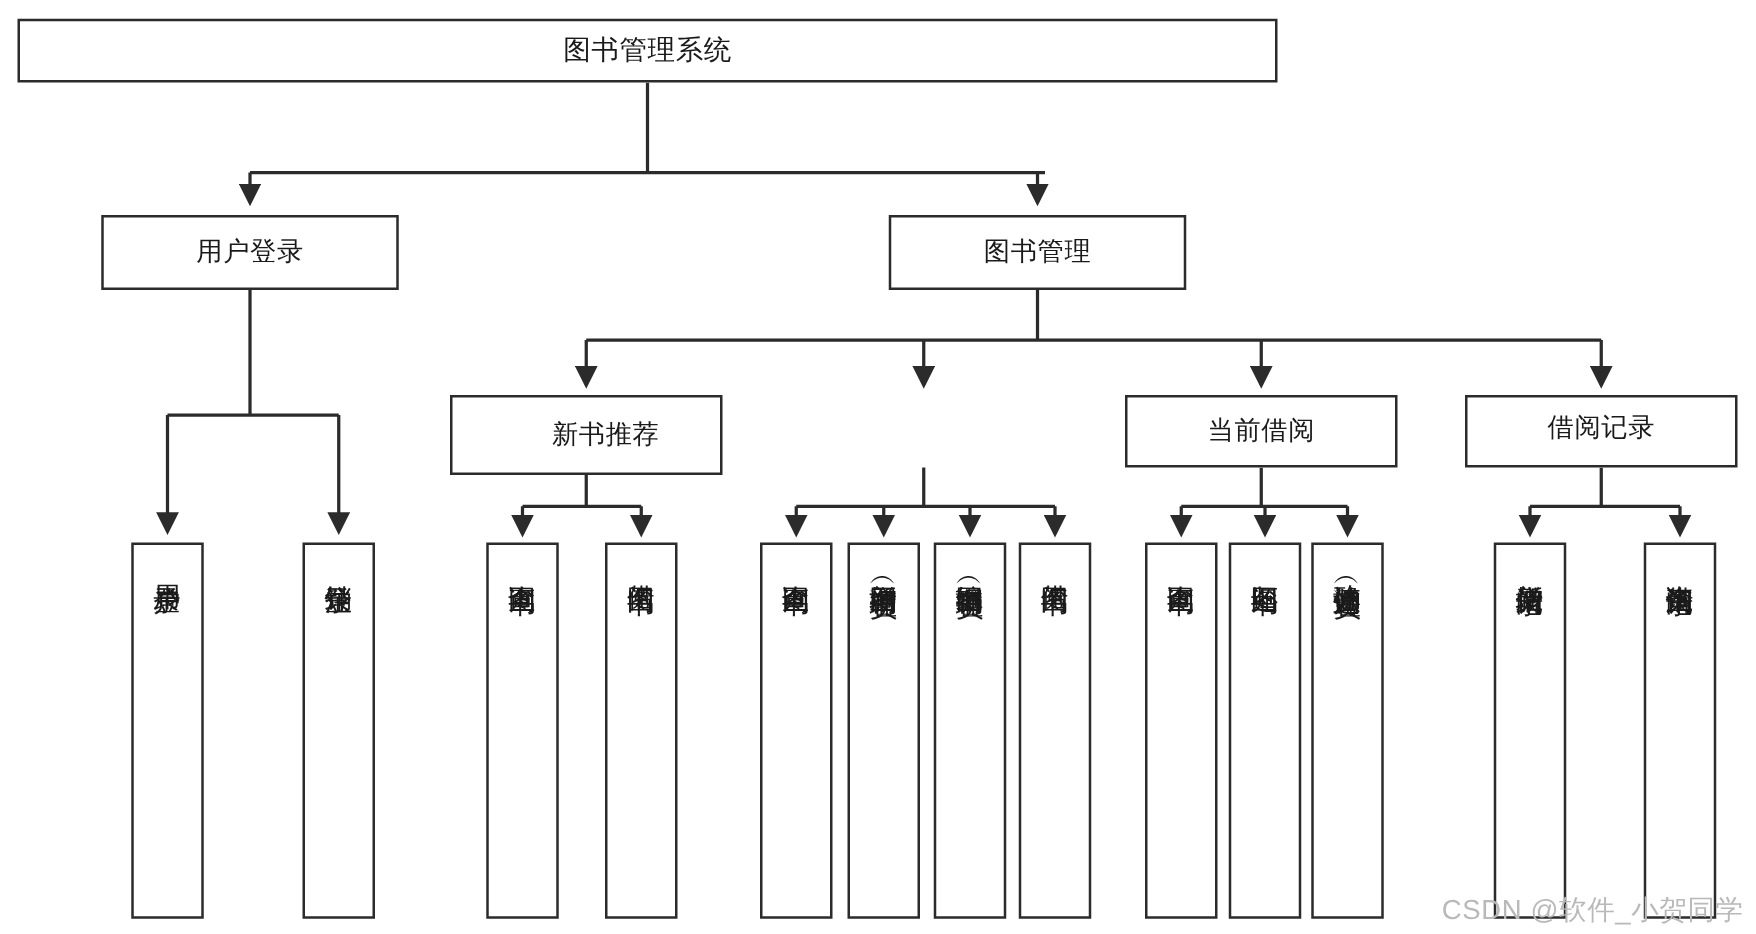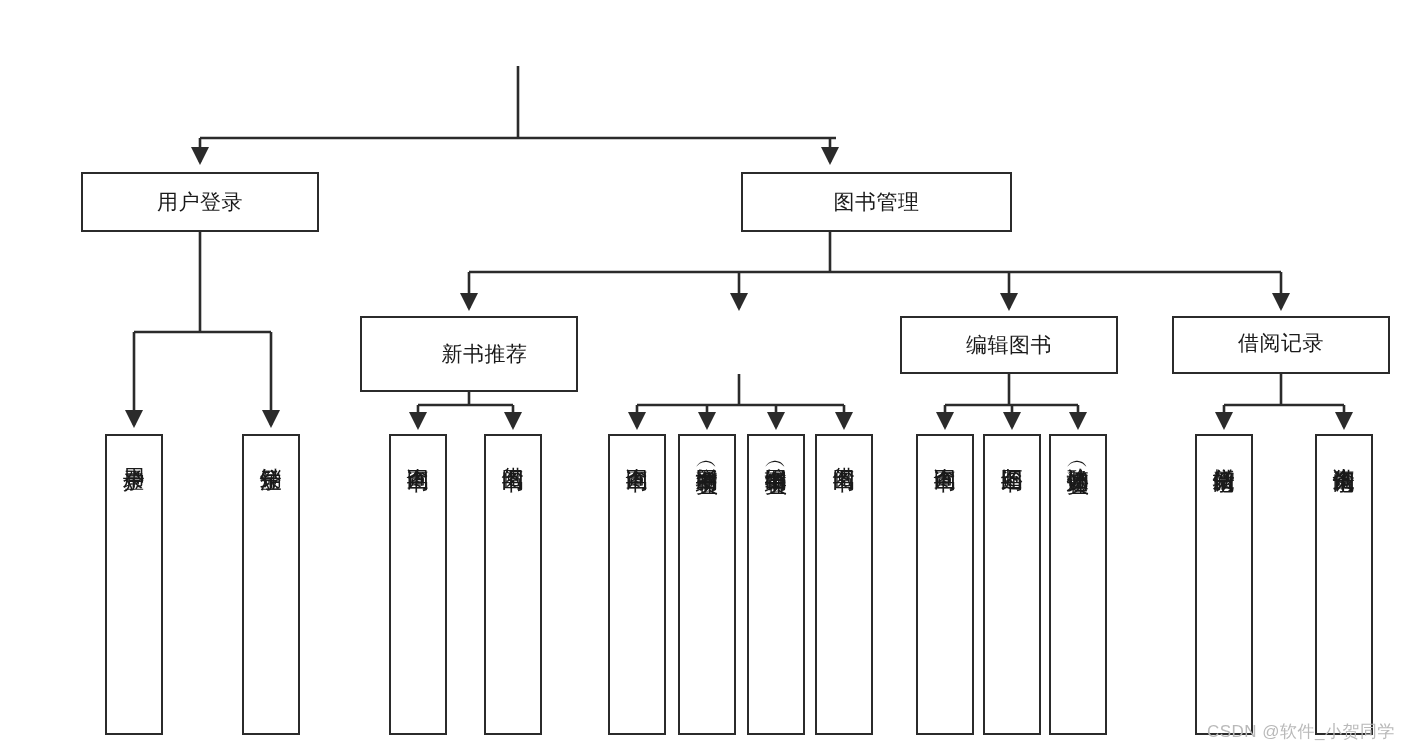--- a/index.html
+++ b/index.html
@@ -59,21 +59,21 @@
     letter-spacing: 1px;
     white-space: nowrap;
   }
   .node.root .label {
     font-size: 22px;
   }
   #watermark {
     position: absolute;
     right: 10px;
     bottom: 4px;
-    font-size: 17px;
+    font-size: 22px;
     color: #b9b9b9;
     letter-spacing: 0.5px;
     z-index: 5;
     white-space: nowrap;
     text-align: center;
   }
 </style>
 </head>
 <body>
 
@@ -122,36 +122,39 @@
       <path d="M 1012 405 L 1012 427" marker-end="url(#arrow)"></path>
       <path d="M 1078 405 L 1078 427" marker-end="url(#arrow)"></path>
 
       <path d="M 1281 374 L 1281 405"></path>
       <path d="M 1224 405 L 1344 405"></path>
       <path d="M 1224 405 L 1224 427" marker-end="url(#arrow)"></path>
       <path d="M 1344 405 L 1344 427" marker-end="url(#arrow)"></path>
     </g>
   </svg>
 
+  <div class="node horizontal root" style="left:14px; top:15px; width:1008px; height:51px;">
+    <span class="label">图书管理系统</span>
+  </div>
 
   <div class="node horizontal" style="left:81px; top:172px; width:238px; height:60px;">
     <span class="label">用户登录</span>
   </div>
 
-  <div class="node horizontal" style="left:741px; top:172px; width:271px; height:60px;">
+  <div class="node horizontal" style="left:711px; top:172px; width:238px; height:60px;">
     <span class="label">图书管理</span>
   </div>
 
-  <div class="node horizontal" style="left:360px; top:316px; width:218px; height:76px;padding-left:31px;">
+  <div class="node horizontal" style="left:360px; top:316px; width:218px; height:64px;padding-left:31px;">
     <span class="label">新书推荐</span>
   </div>
 
 
   <div class="node horizontal" style="left:900px; top:316px; width:218px; height:58px;">
-    <span class="label">编辑图书</span>
+    <span class="label">当前借阅</span>
   </div>
 
   <div class="node horizontal" style="left:1172px; top:316px; width:218px; height:58px;font-family:Liberation Mono, monospace;">
     <span class="label">借阅记录</span>
   </div>
 
   <div class="node vertical" style="left:105px; top:434px; width:58px; height:301px;">
     <span class="label">用户登录</span>
   </div>
 

